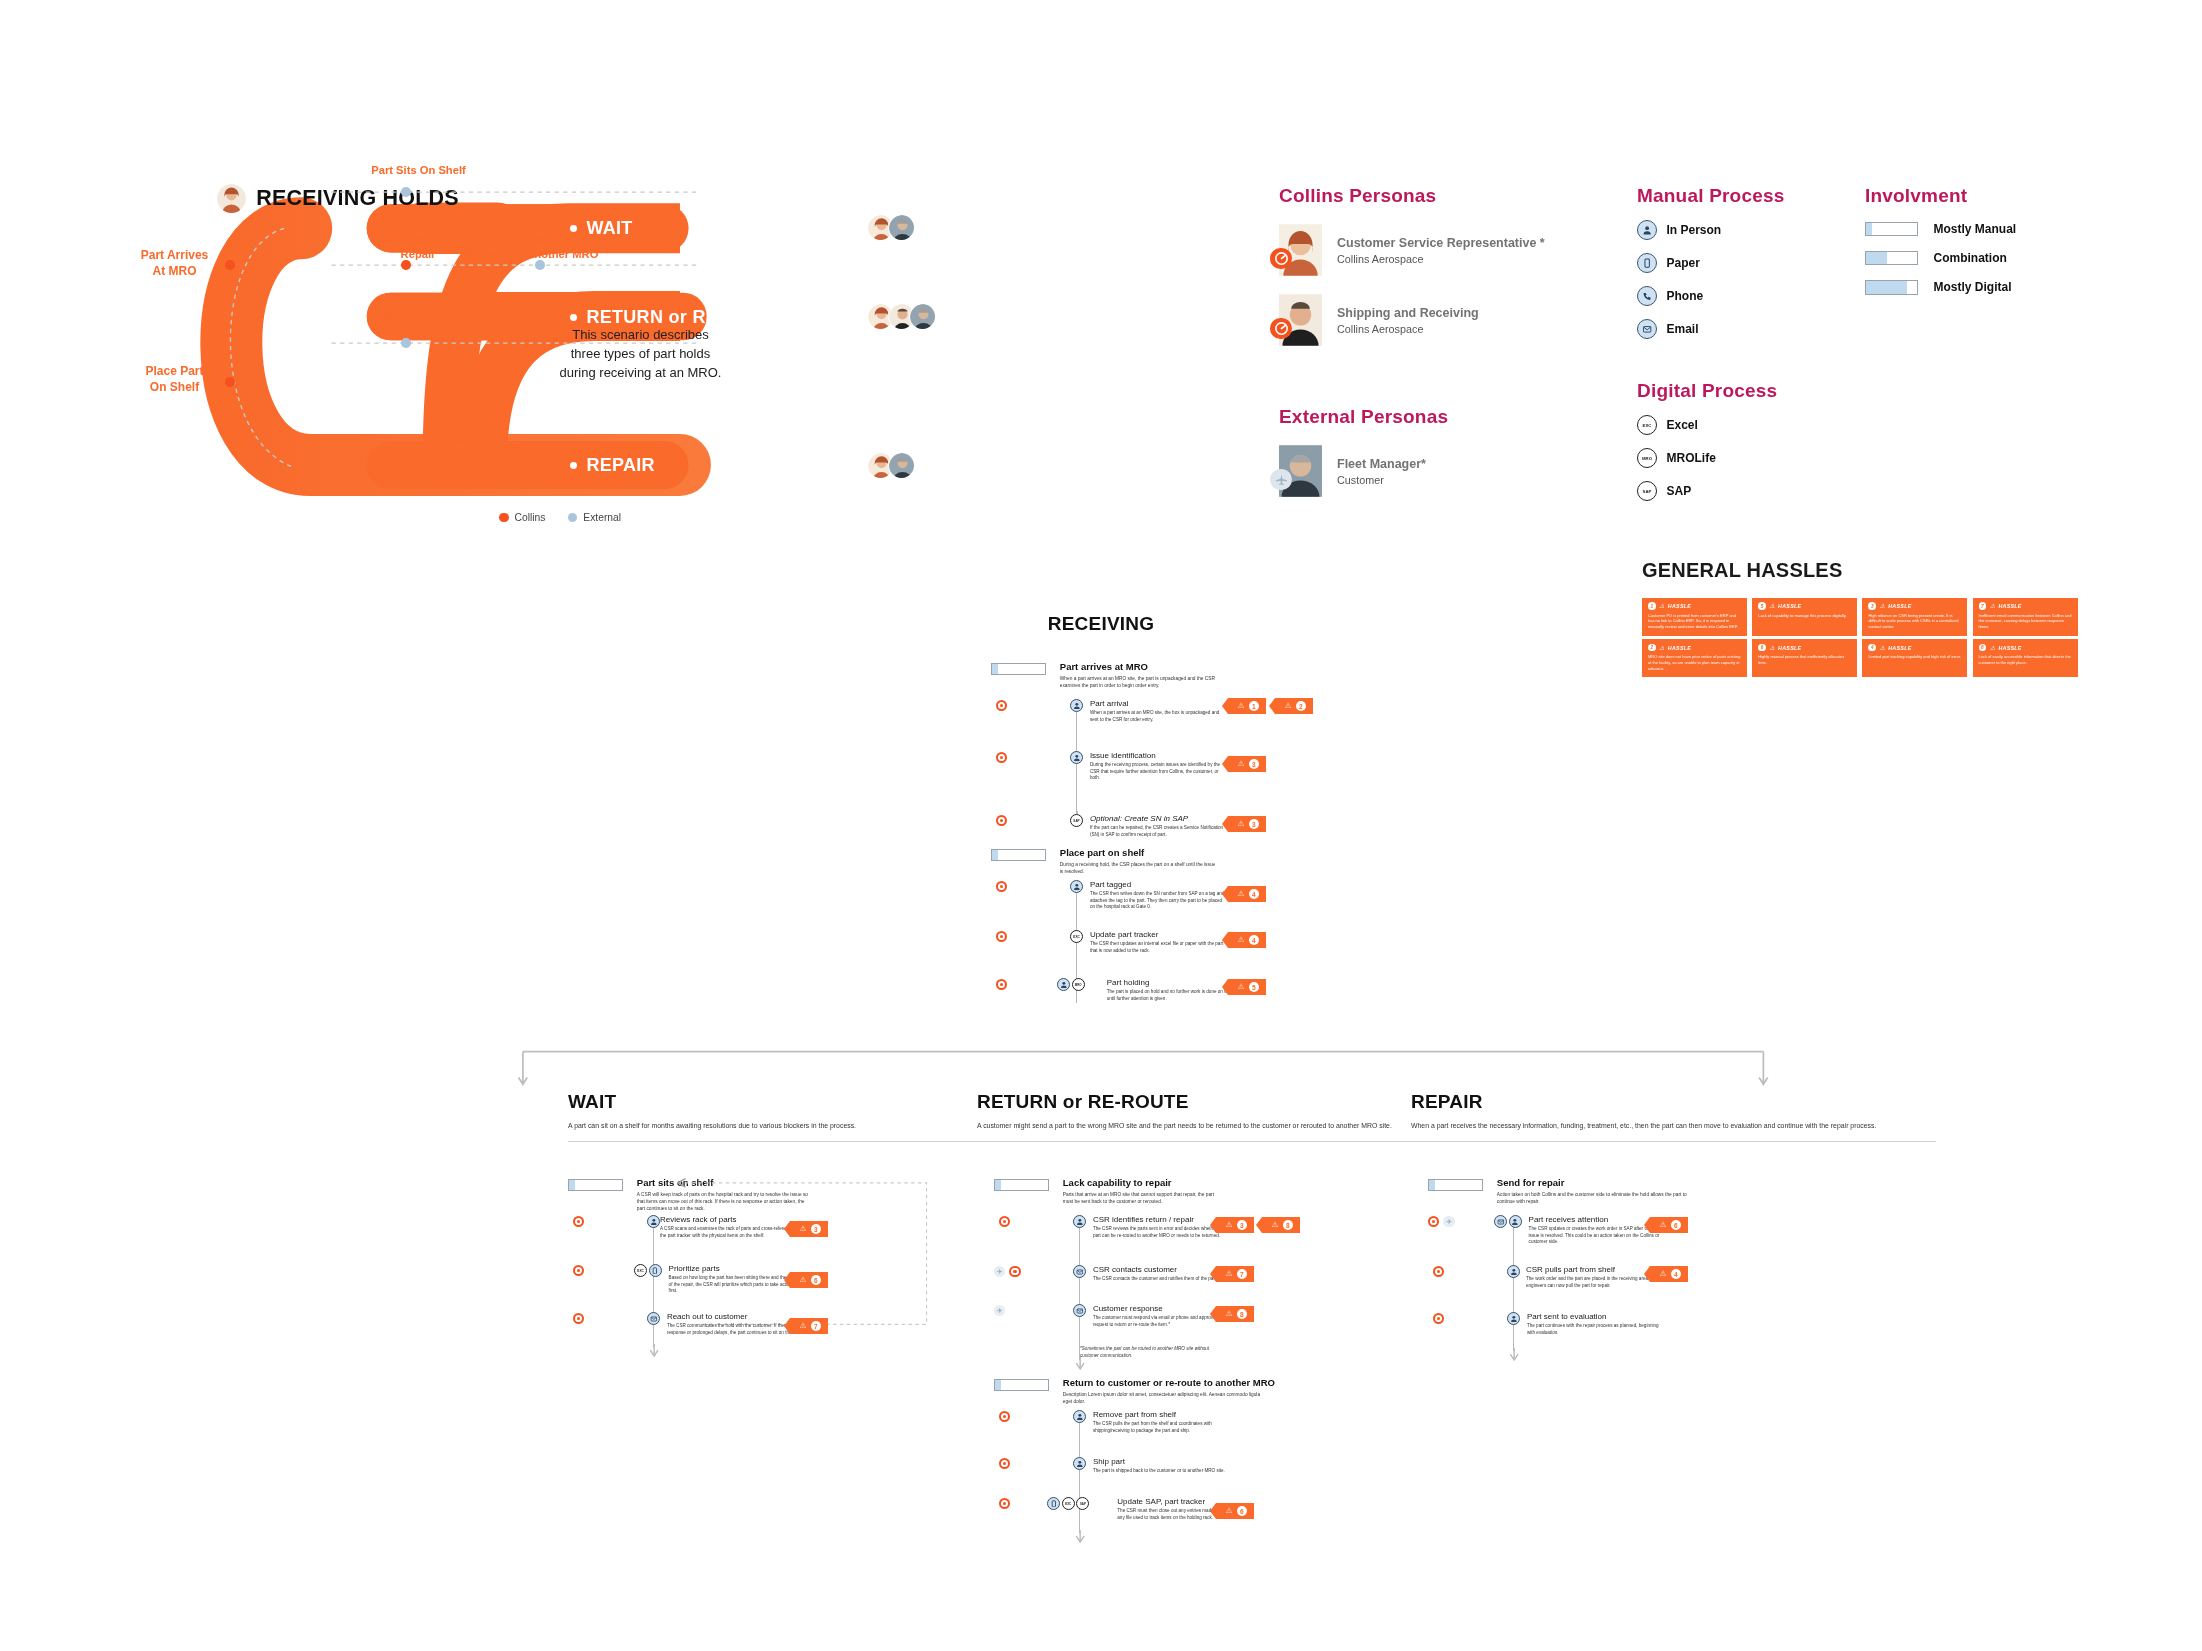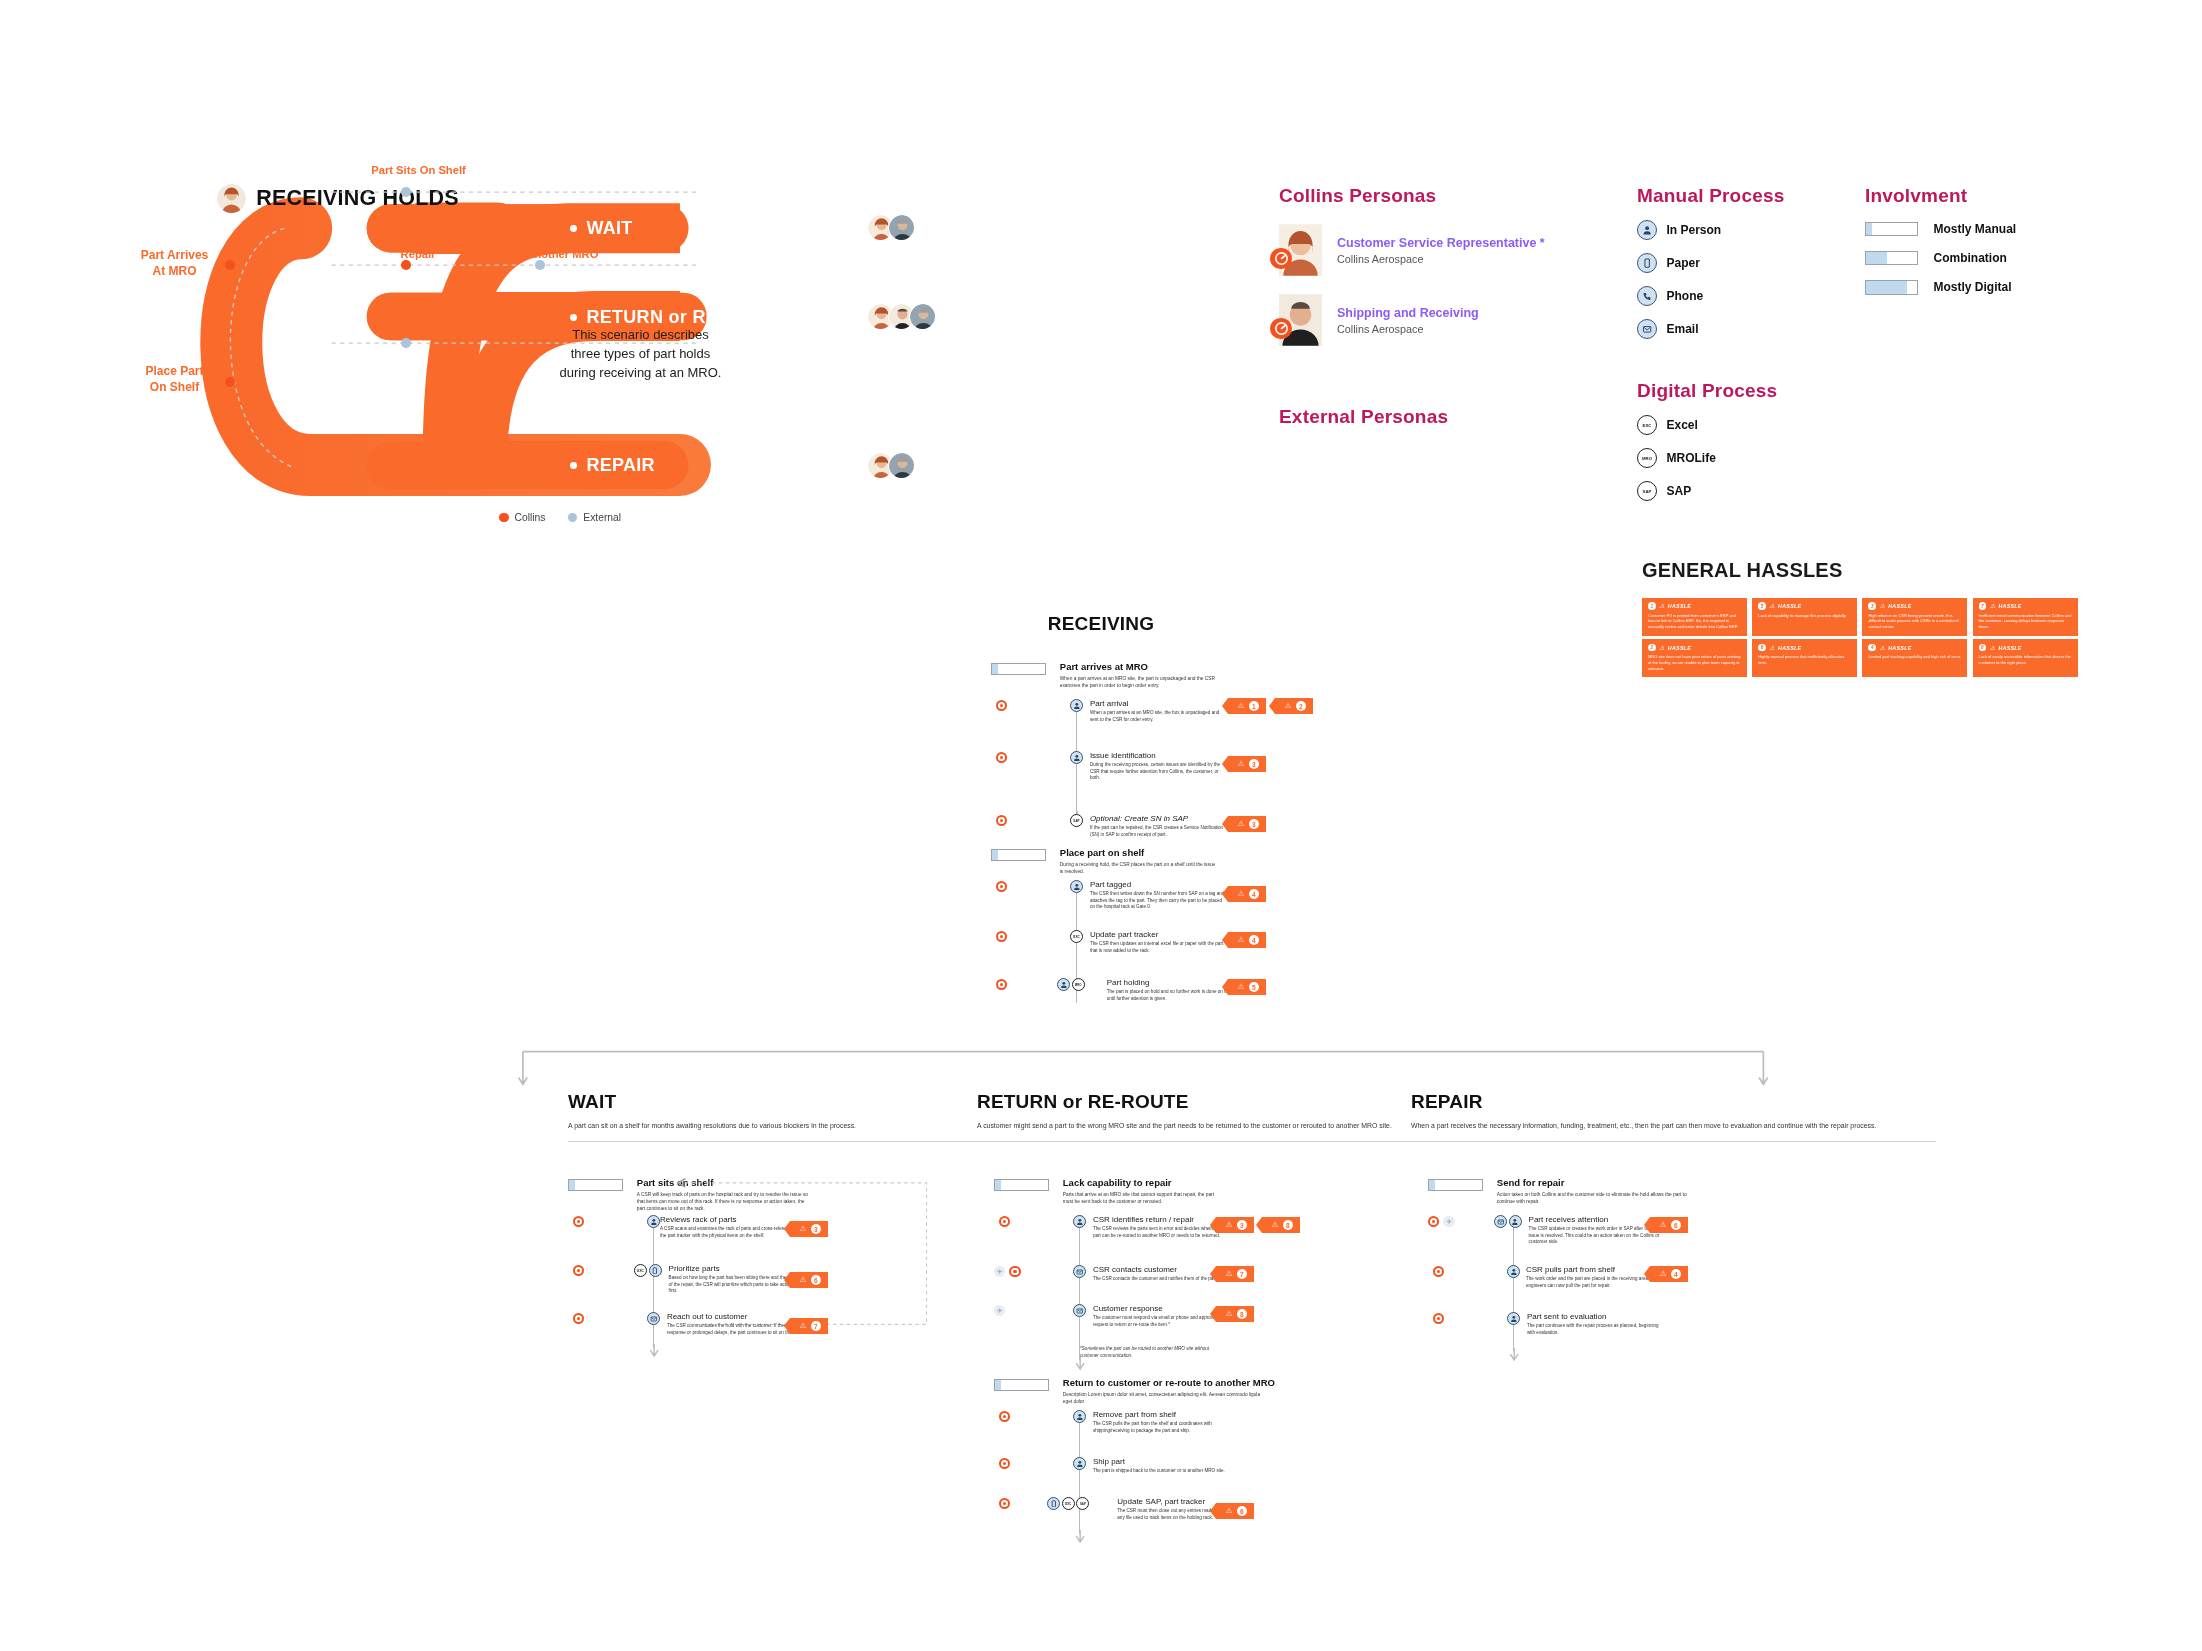--- a/index.html
+++ b/index.html
@@ -50,21 +50,21 @@
 
   
   .panel-h { font-size: 19px; font-weight: bold; color:#be185d; letter-spacing:0.2px; }
 
   .persona { display:flex; align-items:center; gap:12px; margin-top:17px; }
   .persona .pic-wrap { position:relative; width:46px; height:53px; flex:none; }
   .persona .pic { width:43px; height:52px; border-radius:50% / 48%; overflow:hidden; }
   .persona .badge { position:absolute; left:-8.6px; bottom:7.7px; width:21.5px; height:21.5px; border-radius:50%;
                     background:#F4511E; display:flex; align-items:center; justify-content:center; }
   .persona .badge.ext { background:#DDE6EC; }
-  .persona .p-name { font-size:12.5px; font-weight:bold; color:#8b5cf6; }
+  .persona .p-name { font-size:12.5px; font-weight:bold; color:#737373; }
   .persona .p-org { font-size:10.8px; color:#555; margin-top:2.6px; }
 
   .proc-item { display:flex; align-items:center; gap:9.5px; margin-top:13px; }
   .proc-item .ic { width:20px; height:20px; border-radius:50%; display:flex; align-items:center; justify-content:center;
                    flex:none; }
   .proc-item .ic.manual { background:#CFE2F3; border:1.2px solid #3b566e; }
   .proc-item .ic.digital { background:#fff; border:1.2px solid #222; }
   .proc-item .lbl { font-size:12px; font-weight:bold; color:#111; }
 
   .inv-item { display:flex; align-items:center; gap:15.5px; margin-top:14.6px; }
@@ -350,20 +350,41 @@
       </span>
       <span>
         <span class="p-name" style="display:block">Shipping and Receiving</span>
         <span class="p-org" style="display:block">Collins Aerospace</span>
       </span>
     </div>
   </div>
 
   <div class="abs" style="left:1279px; top:406px; width:284px;">
     <div class="panel-h">External Personas</div>
+    <div class="persona">
+      <span class="pic-wrap">
+        <span class="pic">
+          <svg width="43" height="52" viewBox="0 0 50 60">
+              <rect width="50" height="60" fill="#8C9DAA"></rect>
+              <circle cx="25" cy="24" r="12.5" fill="#D9B79B"></circle>
+              <path d="M3 60 a22 19 0 0 1 44 0 z" fill="#2D3840"></path>
+              <path d="M14 20 a11 9 0 0 1 22 0 z" fill="#A6A6A6"></path>
+            </svg>
+        </span>
+        <span class="badge ext">
+          <svg width="13" height="13" viewBox="0 0 16 16">
+              <path d="M8 1.5 L9 7 L14.5 9 L14.5 10.5 L9 9.5 L9 12.5 L11 13.8 L11 14.8 L8 14 L5 14.8 L5 13.8 L7 12.5 L7 9.5 L1.5 10.5 L1.5 9 L7 7 Z" fill="#9DB4C6"></path>
+            </svg>
+        </span>
+      </span>
+      <span>
+        <span class="p-name" style="display:block">Fleet Manager*</span>
+        <span class="p-org" style="display:block">Customer</span>
+      </span>
+    </div>
   </div>
 
   <div class="abs" style="left:1637px; top:185px; width:198px;">
     <div class="panel-h">Manual Process</div>
 
     <div class="proc-item">
       <span class="ic manual">
         <svg width="10.3" height="10.3" viewBox="0 0 14 14">
             <circle cx="7" cy="4.3" r="2.6" fill="#2b4560"></circle>
             <path d="M2 13 a5 4.6 0 0 1 10 0 z" fill="#2b4560"></path>

